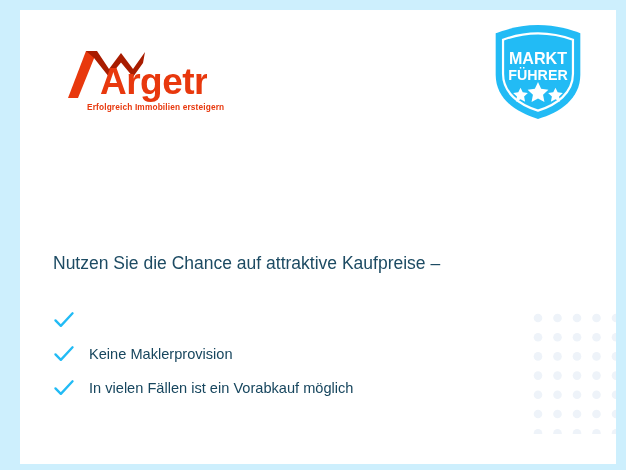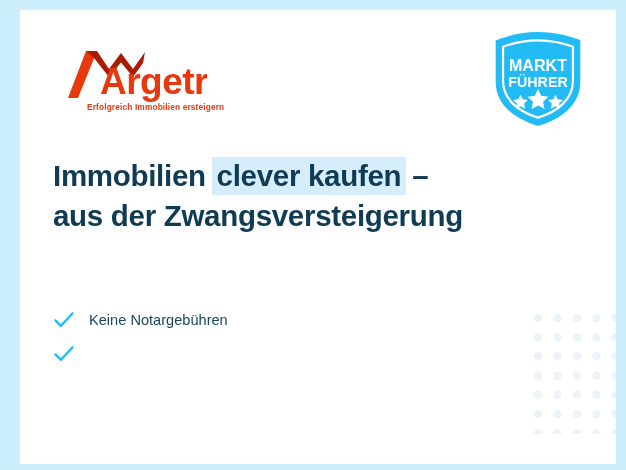--- a/index.html
+++ b/index.html
@@ -57,21 +57,21 @@
     font-weight: bold;
     color: #e8380d;
     letter-spacing: 0.15px;
     white-space: nowrap;
   }
 
   
   .badge {
     position: absolute;
     left: 472px;
-    top: 20px;
+    top: 13px;
     width: 92px;
     height: 98px;
   }
 
   
   .headline {
     position: absolute;
     left: 33px;
     top: 128px;
     width: 520px;
@@ -169,40 +169,42 @@
         <text x="50" y="44" text-anchor="middle" font-family="'Liberation Sans', sans-serif" font-size="17.5" font-weight="bold" fill="#ffffff">MARKT</text>
         <text x="50" y="62" text-anchor="middle" font-family="'Liberation Sans', sans-serif" font-size="15.5" font-weight="bold" fill="#ffffff">FÜHRER</text>
         <g fill="#ffffff">
           <path d="M31 70 l2.4 5.1 5.6 .7 -4.1 3.9 1.1 5.6 -5.0 -2.8 -5.0 2.8 1.1 -5.6 -4.1 -3.9 5.6 -.7 Z"></path>
           <path d="M50 64 l3.4 7.2 7.9 1.0 -5.8 5.5 1.5 7.9 -7.0 -3.9 -7.0 3.9 1.5 -7.9 -5.8 -5.5 7.9 -1.0 Z"></path>
           <path d="M69 70 l2.4 5.1 5.6 .7 -4.1 3.9 1.1 5.6 -5.0 -2.8 -5.0 2.8 1.1 -5.6 -4.1 -3.9 5.6 -.7 Z"></path>
         </g>
       </svg>
     </div>
 
-    <h1 class="headline">
-      <span>Immobilien </span><span class="hl">clever kaufen</span><span> –</span>
-      <span class="line2">aus der Zwangsversteigerung</span>
-    </h1>
 
     <p class="subhead">
-      <br>
+      <span>Nutzen Sie die Chance auf attraktive Kaufpreise –</span><br>
     </p>
 
     <ul class="bullets">
       <li class="bullet">
         <svg class="bullet-check" viewBox="0 0 24 20">
           <path d="M2.5 10.5 L8.5 16.5 L21.5 2.5" fill="none" stroke="#22bbf5" stroke-width="2.6" stroke-linecap="round" stroke-linejoin="round"></path>
         </svg>
-        <span class="bullet-label">Keine Notargebühren</span>
       </li>
       <li class="bullet">
         <svg class="bullet-check" viewBox="0 0 24 20">
           <path d="M2.5 10.5 L8.5 16.5 L21.5 2.5" fill="none" stroke="#22bbf5" stroke-width="2.6" stroke-linecap="round" stroke-linejoin="round"></path>
         </svg>
+        <span class="bullet-label">Keine Maklerprovision</span>
+      </li>
+      <li class="bullet">
+        <svg class="bullet-check" viewBox="0 0 24 20">
+          <path d="M2.5 10.5 L8.5 16.5 L21.5 2.5" fill="none" stroke="#22bbf5" stroke-width="2.6" stroke-linecap="round" stroke-linejoin="round"></path>
+        </svg>
+        <span class="bullet-label">In vielen Fällen ist ein Vorabkauf möglich</span>
       </li>
     </ul>
 
     <svg class="dotgrid" viewBox="0 0 96 122">
       <g id="dots" fill="#eef3f9">
           <circle cx="6.0" cy="6.0" r="4.3" fill="#eef3f9"></circle>
           <circle cx="25.5" cy="6.0" r="4.3" fill="#eef3f9"></circle>
           <circle cx="45.0" cy="6.0" r="4.3" fill="#eef3f9"></circle>
           <circle cx="64.5" cy="6.0" r="4.3" fill="#eef3f9"></circle>
           <circle cx="84.0" cy="6.0" r="4.3" fill="#eef3f9"></circle>

